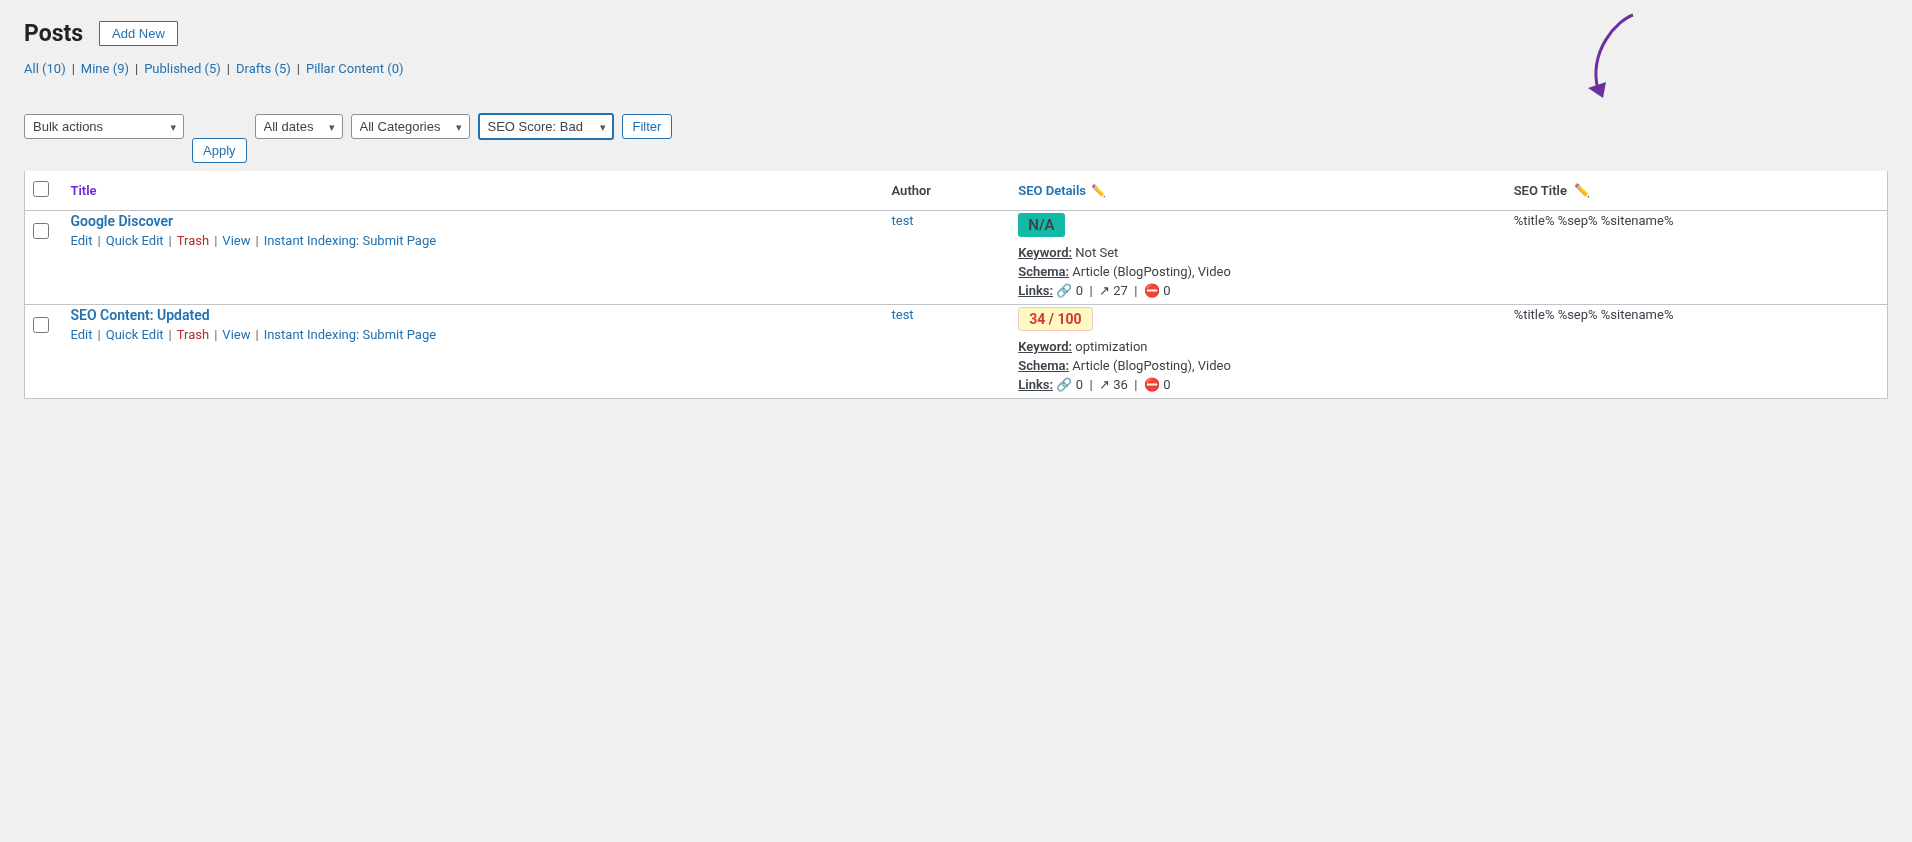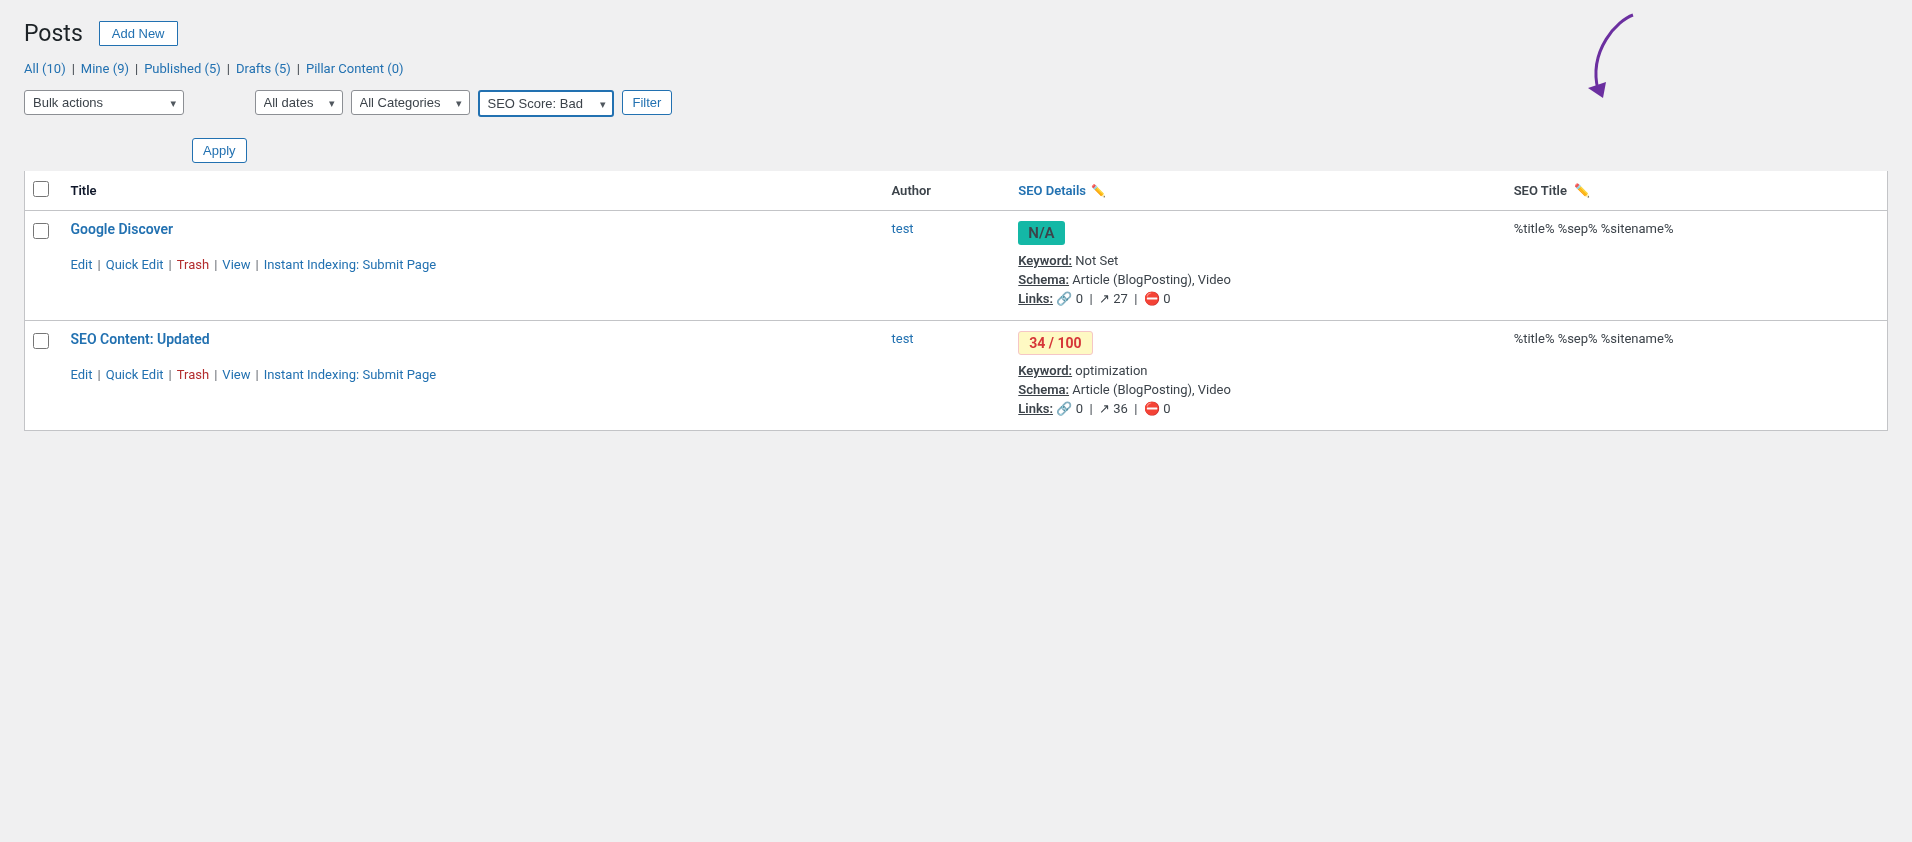--- a/index.html
+++ b/index.html
@@ -14,21 +14,21 @@
       max-width: 1912px;
     }
     .page-header {
       display: flex;
       align-items: center;
       gap: 16px;
       margin-bottom: 14px;
     }
     .page-title {
       font-size: 23px;
-      font-weight: 400;
+      font-weight: 700;
       color: #1d2327;
     }
     .add-new-btn {
       border: 1px solid #2271b1;
       background: #fff;
       color: #2271b1;
       padding: 4px 12px;
       font-size: 13px;
       border-radius: 1px;
       cursor: pointer;
@@ -50,21 +50,21 @@
       color: #2271b1;
       text-decoration: none;
     }
     .subsubsub-sep {
       color: #3c434a;
       margin: 0 6px;
     }
 
     .tablenav {
       display: flex;
-      align-items: flex-start;
+      align-items: center;
       gap: 8px;
       margin-bottom: 8px;
       flex-wrap: wrap;
       position: relative;
     }
     .tablenav select, .tablenav .select-wrap select {
       border: 1px solid #8c8f94;
       background: #fff;
       padding: 4px 28px 4px 8px;
       font-size: 13px;
@@ -135,52 +135,52 @@
       padding: 10px 10px;
       border-bottom: 1px solid #c3c4c7;
       text-align: left;
       font-weight: 600;
       font-size: 13px;
       background: #fff;
       color: #3c434a;
     }
     .wp-table thead th.sortable a,
     .wp-table thead th.sorted a {
-      color: #0f172a;
+      color: #6d28d9;
       text-decoration: none;
       display: flex;
       align-items: center;
       gap: 5px;
     }
     .wp-table thead th.col-cb {
       width: 36px;
       padding: 10px 8px;
     }
     .wp-table tbody tr {
       border-bottom: 1px solid #c3c4c7;
     }
     .wp-table tbody tr:last-child { border-bottom: none; }
     .wp-table tbody td {
-      padding: 10px 10px;
+      padding: 2px 10px;
       vertical-align: top;
     }
     .wp-table td.col-cb { padding: 12px 8px; }
 
     .post-title-link {
       color: #2271b1;
       text-decoration: none;
       font-weight: 600;
       font-size: 14px;
     }
 
     .row-actions {
       display: flex;
       gap: 0;
       flex-wrap: wrap;
-      margin-top: 20px;
+      margin-top: 4px;
       font-size: 13px;
       color: #646970;
     }
     .row-actions a {
       color: #2271b1;
       text-decoration: none;
     }
     .row-actions .trash-link { color: #b32d2e; }
     .row-actions-sep { color: #646970; margin: 0 5px; }
 

